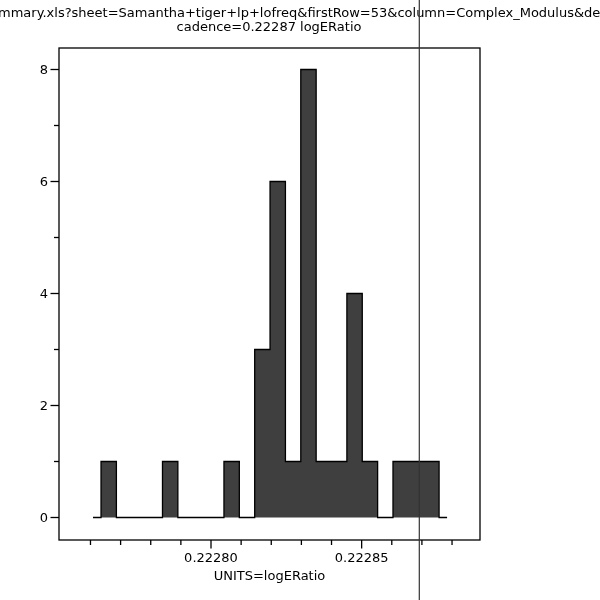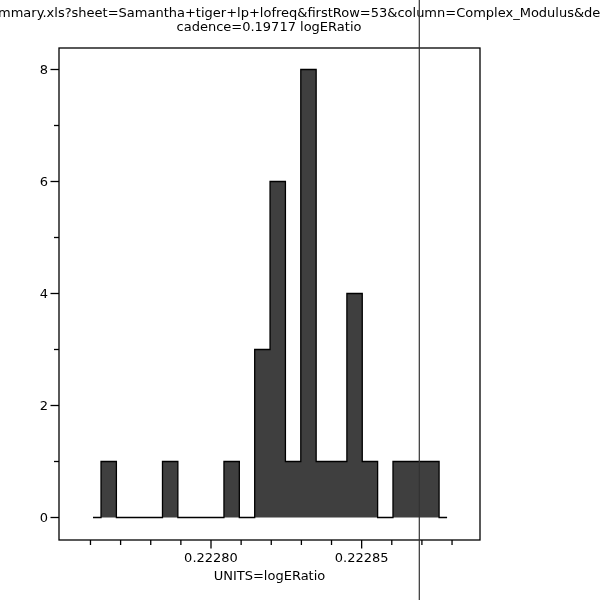--- a/index.html
+++ b/index.html
@@ -27,21 +27,21 @@
   }
   #title-line-1 { top: 6px; left: -2px; }
   #title-line-2 { top: 20px; left: 269px; transform: translateX(-50%); }
   #plot-svg { position: absolute; top: 0; left: 0; }
 </style>
 </head>
 <body>
 
 <div id="figure">
   <div id="title-line-1" class="title-line">mmary.xls?sheet=Samantha+tiger+lp+lofreq&amp;firstRow=53&amp;column=Complex_Modulus&amp;depende</div>
-  <div id="title-line-2" class="title-line">cadence=0.19717 logERatio</div>
+  <div id="title-line-2" class="title-line">cadence=0.22287 logERatio</div>
   <svg id="plot-svg" width="600" height="600">
       <rect x="59" y="48" width="421" height="492" fill="none" stroke="#000000" stroke-width="1.3"></rect>
       <path d="M 93.03 517.5 L 101.03 517.5 L 101.03 461.50 L 116.39 461.50 L 116.39 517.50 L 131.76 517.50 L 131.76 517.50 L 147.12 517.50 L 147.12 517.50 L 162.49 517.50 L 162.49 461.50 L 177.86 461.50 L 177.86 517.50 L 193.22 517.50 L 193.22 517.50 L 208.59 517.50 L 208.59 517.50 L 223.96 517.50 L 223.96 461.50 L 239.32 461.50 L 239.32 517.50 L 254.69 517.50 L 254.69 349.50 L 270.05 349.50 L 270.05 181.50 L 285.42 181.50 L 285.42 461.50 L 300.79 461.50 L 300.79 69.50 L 316.15 69.50 L 316.15 461.50 L 331.52 461.50 L 331.52 461.50 L 346.89 461.50 L 346.89 293.50 L 362.25 293.50 L 362.25 461.50 L 377.62 461.50 L 377.62 517.50 L 392.99 517.50 L 392.99 461.50 L 408.35 461.50 L 408.35 461.50 L 423.72 461.50 L 423.72 461.50 L 439.08 461.50 L 439.08 517.5 L 447.08 517.5" fill="#3f3f3f" stroke="#000000" stroke-width="1.3" stroke-linejoin="miter"></path>
       <line x1="90.48000000004673" y1="540" x2="90.48000000004673" y2="545" stroke="#000000" stroke-width="1.3"></line>
       <line x1="120.61000000007685" y1="540" x2="120.61000000007685" y2="545" stroke="#000000" stroke-width="1.3"></line>
       <line x1="150.74000000002337" y1="540" x2="150.74000000002337" y2="545" stroke="#000000" stroke-width="1.3"></line>
       <line x1="180.8700000000535" y1="540" x2="180.8700000000535" y2="545" stroke="#000000" stroke-width="1.3"></line>
       <line x1="211.00000000008362" y1="540" x2="211.00000000008362" y2="548.5" stroke="#000000" stroke-width="1.3"></line>
       <line x1="241.13000000003012" y1="540" x2="241.13000000003012" y2="545" stroke="#000000" stroke-width="1.3"></line>
       <line x1="271.26000000006024" y1="540" x2="271.26000000006024" y2="545" stroke="#000000" stroke-width="1.3"></line>

